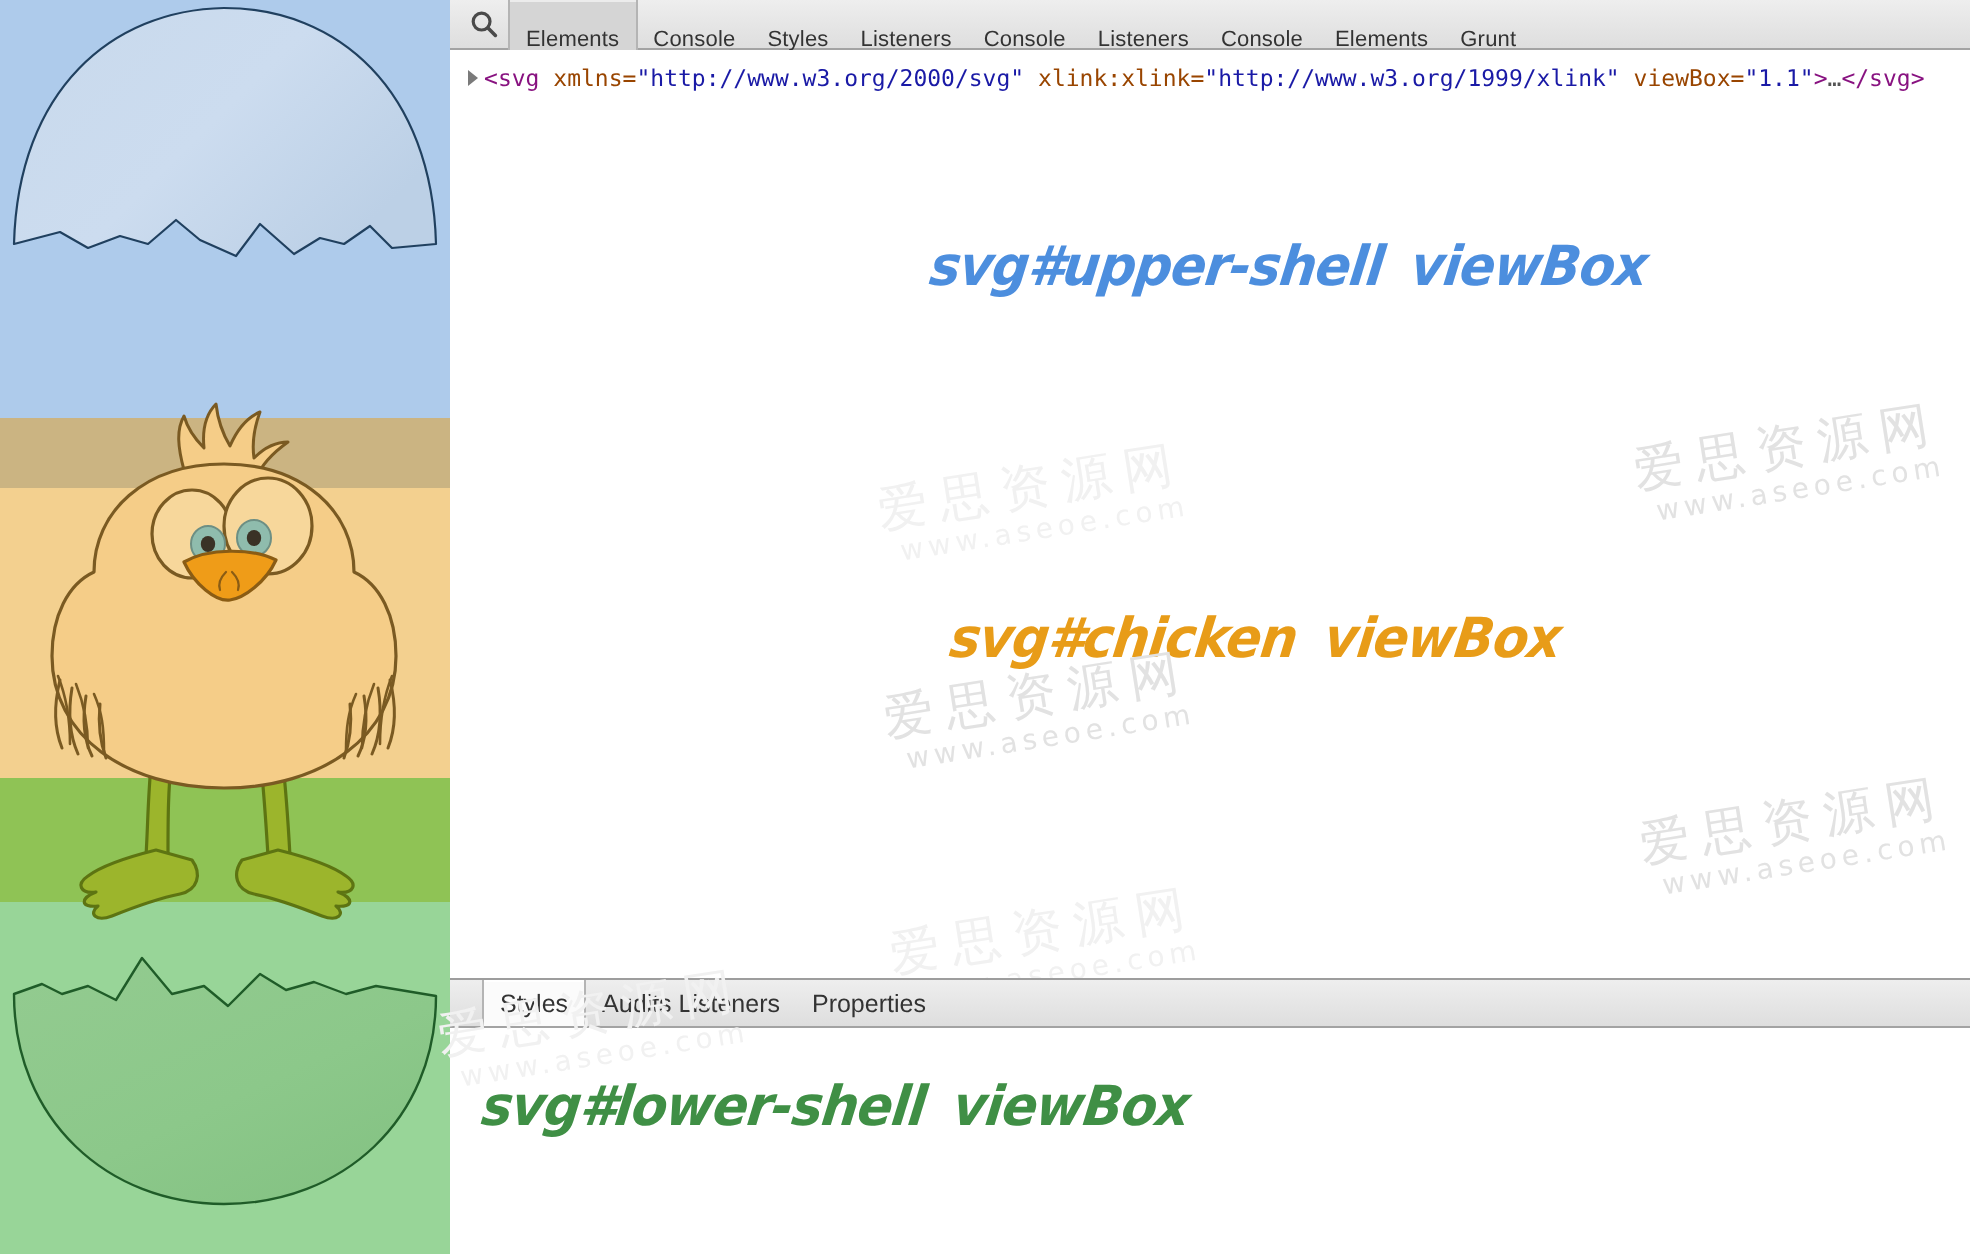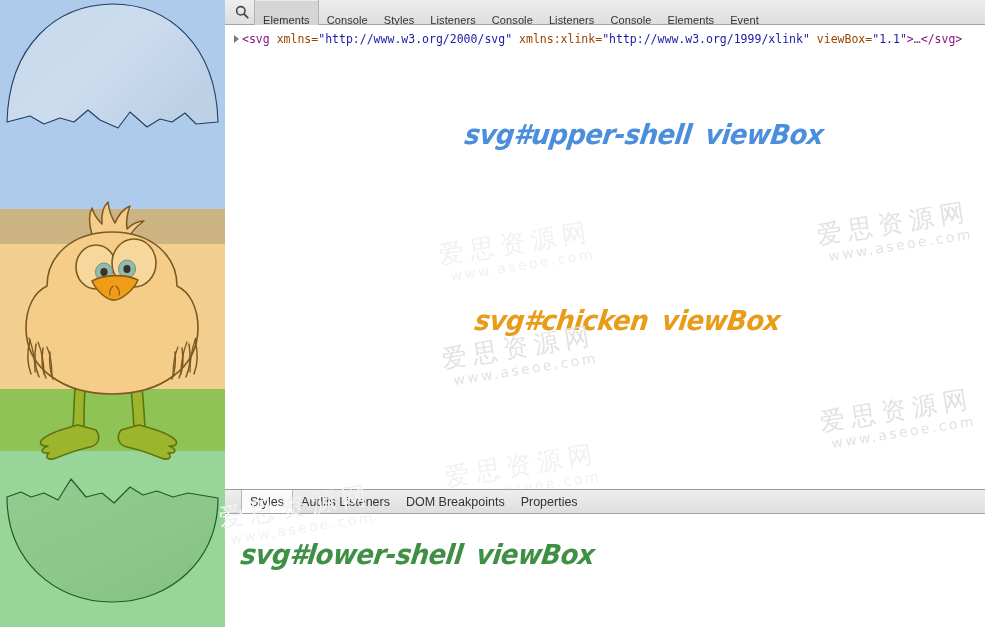--- a/index.html
+++ b/index.html
@@ -351,39 +351,39 @@
         <div class="tab">
             <span>Listeners</span>
           </div>
         <div class="tab">
             <span>Console</span>
           </div>
         <div class="tab">
             <span>Elements</span>
           </div>
         <div class="tab">
-            <span>Event</span>
+            <span>Grunt</span>
           </div>
       </div>
     </div>
 
     <div class="dom-tree">
 
       <div class="dom-line">
         <span class="disclosure">
             <span class="tri"></span>
           </span>
         <span class="punct">&lt;</span>
           <span class="tag">svg</span>
           <span>&nbsp;</span>
           <span class="attr">xmlns</span>
           <span class="attr">=</span>
           <span class="val">"http://www.w3.org/2000/svg"</span>
           <span>&nbsp;</span>
-          <span class="attr">xmlns:xlink</span>
+          <span class="attr">xlink:xlink</span>
           <span class="attr">=</span>
           <span class="val">"http://www.w3.org/1999/xlink"</span>
           <span>&nbsp;</span>
           <span class="attr">viewBox</span>
           <span class="attr">=</span>
           <span class="val">"1.1"</span>
           <span class="punct">&gt;</span>
           <span class="ellip">…</span>
           <span class="tag">&lt;/svg&gt;</span>
       </div>
@@ -419,23 +419,20 @@
 
     <div class="bottom-panel">
       <div class="bottom-tabs">
         <div class="btab selected">
             <span>Styles</span>
           </div>
         <div class="btab">
             <span>Audits Listeners</span>
           </div>
         <div class="btab">
-            <span>DOM Breakpoints</span>
-          </div>
-        <div class="btab">
             <span>Properties</span>
           </div>
       </div>
       <div class="bottom-body">
         <div class="annot" style="left:16px; top:25px; color:#3f8f45;">
           <span>svg#lower-shell</span><span class="gap"></span><span>viewBox</span>
         </div>
         <div class="wm" style="left:-8px; top:-8px;">
           <span class="cn">爱思资源网</span>
           <span class="en">www.aseoe.com</span>

